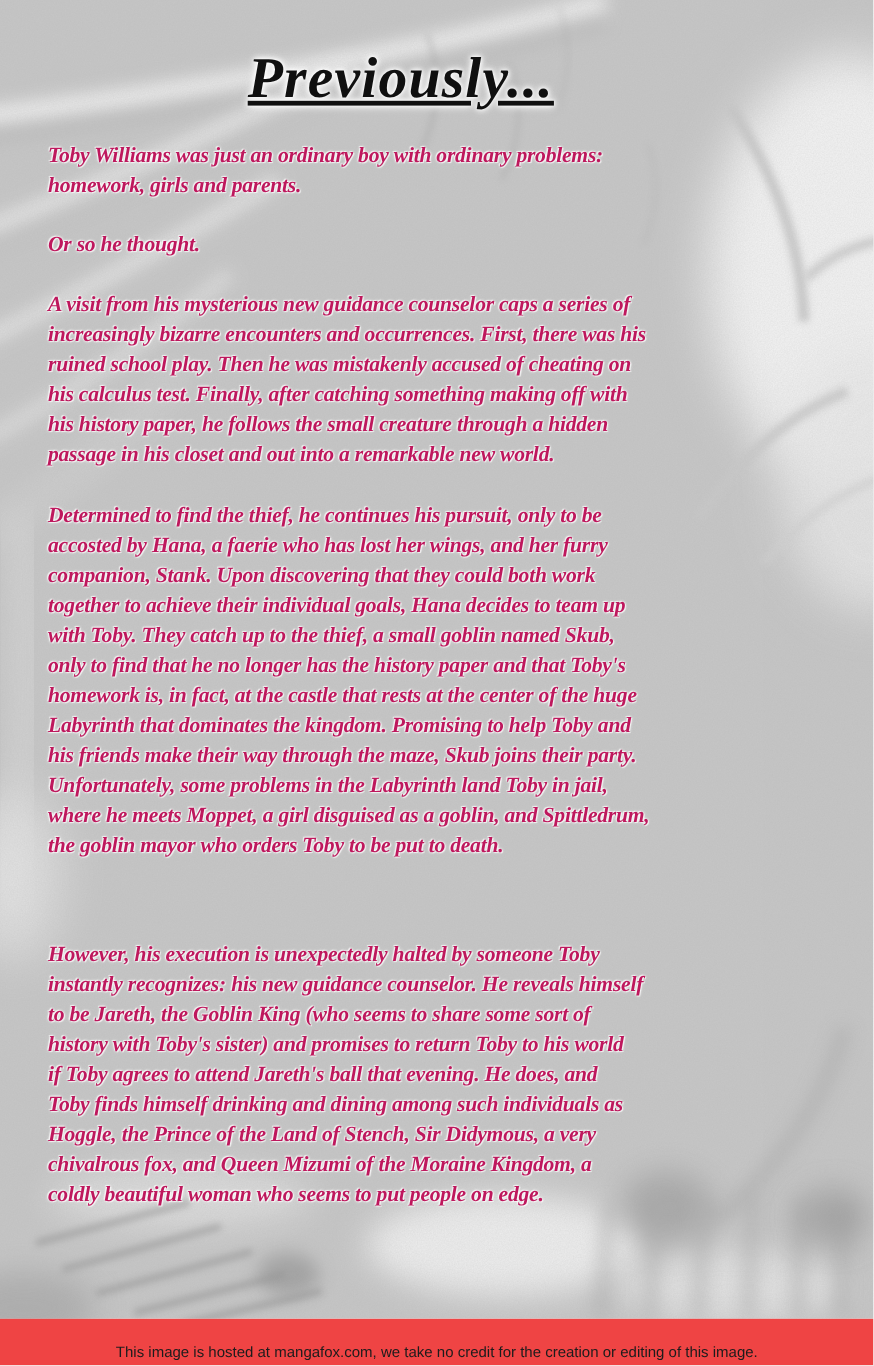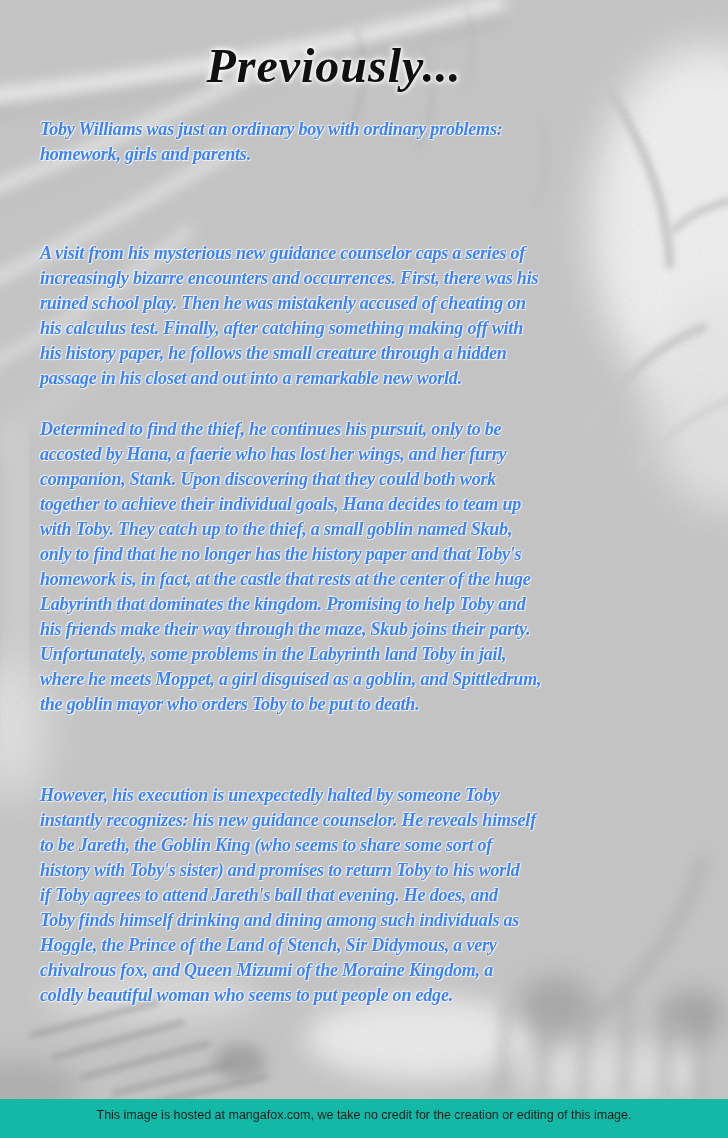--- a/index.html
+++ b/index.html
@@ -16,40 +16,41 @@
   }
   .art svg{display:block;}
   .title{
     position:absolute;top:38px;left:0;width:668px;
     margin:0;
     text-align:center;
     font:italic bold 48px/1.15 "Liberation Serif",serif;
     color:#101010;
     text-shadow:0 0 3px #ffffff,0 0 5px #ffffff,0 0 8px rgba(255,255,255,.9);
     letter-spacing:1px;
+    text-decoration:underline;
   }
   .para{
     position:absolute;left:40px;width:660px;
     font:italic bold 18px/25px "Liberation Serif",serif;
-    color:#3b82f6;
+    color:#be185d;
     white-space:pre-line;
     letter-spacing:-0.2px;
     text-shadow:0 0 2px rgba(255,255,255,.95),0 0 3px rgba(255,255,255,.8),
                 1px 1px 0 rgba(255,255,255,.55),-1px -1px 0 rgba(255,255,255,.55);
   }
   .p1{top:117px}
   .p2{top:191px}
   .p3{top:241px}
   .p4{top:417px}
   .p5{top:783px}
   .footer{
     position:absolute;top:1099px;left:0;width:728px;height:39px;
     box-sizing:border-box;
-    background:#14b8a6;
-    padding-top:9px;
+    background:#ef4444;
+    padding-top:21px;
     text-align:center;
     font:12.5px/15px "Liberation Sans",sans-serif;
     color:#1c1c1c;
   }
 </style>
 </head>
 <body>
 
 <div class="page">
 
@@ -126,20 +127,21 @@
       <ellipse cx="20" cy="1090" rx="60" ry="30" fill="#a8a8a8" filter="url(#b14)" opacity="0.8"></ellipse>
 
       <rect x="0" y="0" width="728" height="1099" filter="url(#grain)" opacity="0.45"></rect>
     </svg>
   </div>
 
   <h1 class="title">Previously...</h1>
 
   <div class="para p1">Toby Williams was just an ordinary boy with ordinary problems:
 homework, girls and parents.</div>
+  <div class="para p2">Or so he thought.</div>
   <div class="para p3">A visit from his mysterious new guidance counselor caps a series of
 increasingly bizarre encounters and occurrences. First, there was his
 ruined school play. Then he was mistakenly accused of cheating on
 his calculus test. Finally, after catching something making off with
 his history paper, he follows the small creature through a hidden
 passage in his closet and out into a remarkable new world.</div>
   <div class="para p4">Determined to find the thief, he continues his pursuit, only to be
 accosted by Hana, a faerie who has lost her wings, and her furry
 companion, Stank. Upon discovering that they could both work
 together to achieve their individual goals, Hana decides to team up

